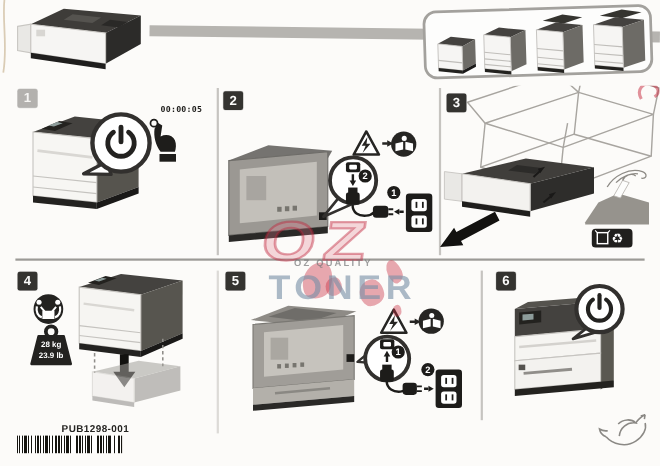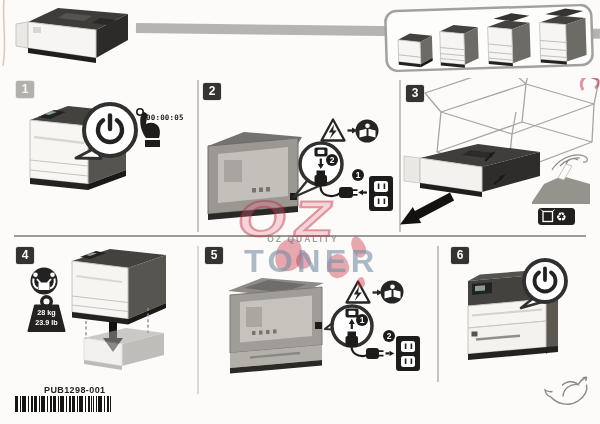--- a/index.html
+++ b/index.html
@@ -9,29 +9,29 @@
   .scan-edge{position:absolute;left:0;top:0;width:7px;height:424px;z-index:2;
 o        background:linear-gradient(90deg,rgba(125,112,92,.30),rgba(125,112,92,0));}
   .divider{position:absolute;background:#7b7974;z-index:4;}
   .div-v{width:1.5px;background:#c6c4c0;}
   .badge{position:absolute;width:18px;height:17px;background:#343330;color:#fbfbfa;
          font:700 12px/17px "Liberation Sans",sans-serif;text-align:center;border-radius:2px;
          z-index:20;box-shadow:0 0 0 .5px rgba(0,0,0,.15);}
   .badge.light{background:#b3b1ae;color:#f6f5f3;}
   .cbadge{position:absolute;width:12px;height:12px;border-radius:50%;background:#1d1c1a;
           color:#fff;font:700 8.5px/12px "Liberation Sans",sans-serif;text-align:center;z-index:20;}
-  .timer{position:absolute;left:146px;top:114px;font:700 7.5px/1 "DejaVu Sans Mono",monospace;
+  .timer{position:absolute;left:146px;top:96px;font:700 7.5px/1 "DejaVu Sans Mono",monospace;
          color:#1c1b19;letter-spacing:.2px;z-index:20;}
   .wtext{position:absolute;color:#fff;font:700 7.2px/1 "Liberation Sans",sans-serif;
          text-align:center;z-index:20;}
   .wkg{left:29px;top:309px;width:35px;}
   .wlb{left:27px;top:318.5px;width:39px;}
   .recy{position:absolute;left:556px;top:209px;font:400 12px/16px "DejaVu Sans",sans-serif;
         color:#fff;z-index:20;}
-  .partnum{position:absolute;left:20px;top:386px;font:700 9px/1 "Liberation Sans",sans-serif;
+  .partnum{position:absolute;left:32px;top:386px;font:700 9px/1 "Liberation Sans",sans-serif;
            letter-spacing:.4px;color:#252422;z-index:20;padding-left:24px;}
   .barcode{position:absolute;left:15px;top:396px;width:96px;height:16px;z-index:20;
     background:repeating-linear-gradient(90deg,#15140f 0 1.5px,#fff 1.5px 2.2px,#15140f 2.2px 3.2px,
     #fff 3.2px 5.4px,#15140f 5.4px 6.2px,#fff 6.2px 7px,#15140f 7px 9.6px,#fff 9.6px 10.4px,
     #15140f 10.4px 11.2px,#fff 11.2px 13px,#15140f 13px 13.8px,#fff 13.8px 16.4px,
     #15140f 16.4px 18px,#fff 18px 19px);}
   .wm{position:absolute;z-index:31;pointer-events:none;white-space:nowrap;}
   .wm-oz{left:242px;top:194px;font:800 50px/1 "Liberation Sans",sans-serif;letter-spacing:6px;
          color:rgba(222,120,135,.28);-webkit-text-stroke:2px rgba(190,30,55,.42);
          transform:skewX(-8deg) scaleX(1.25);transform-origin:left top;}

